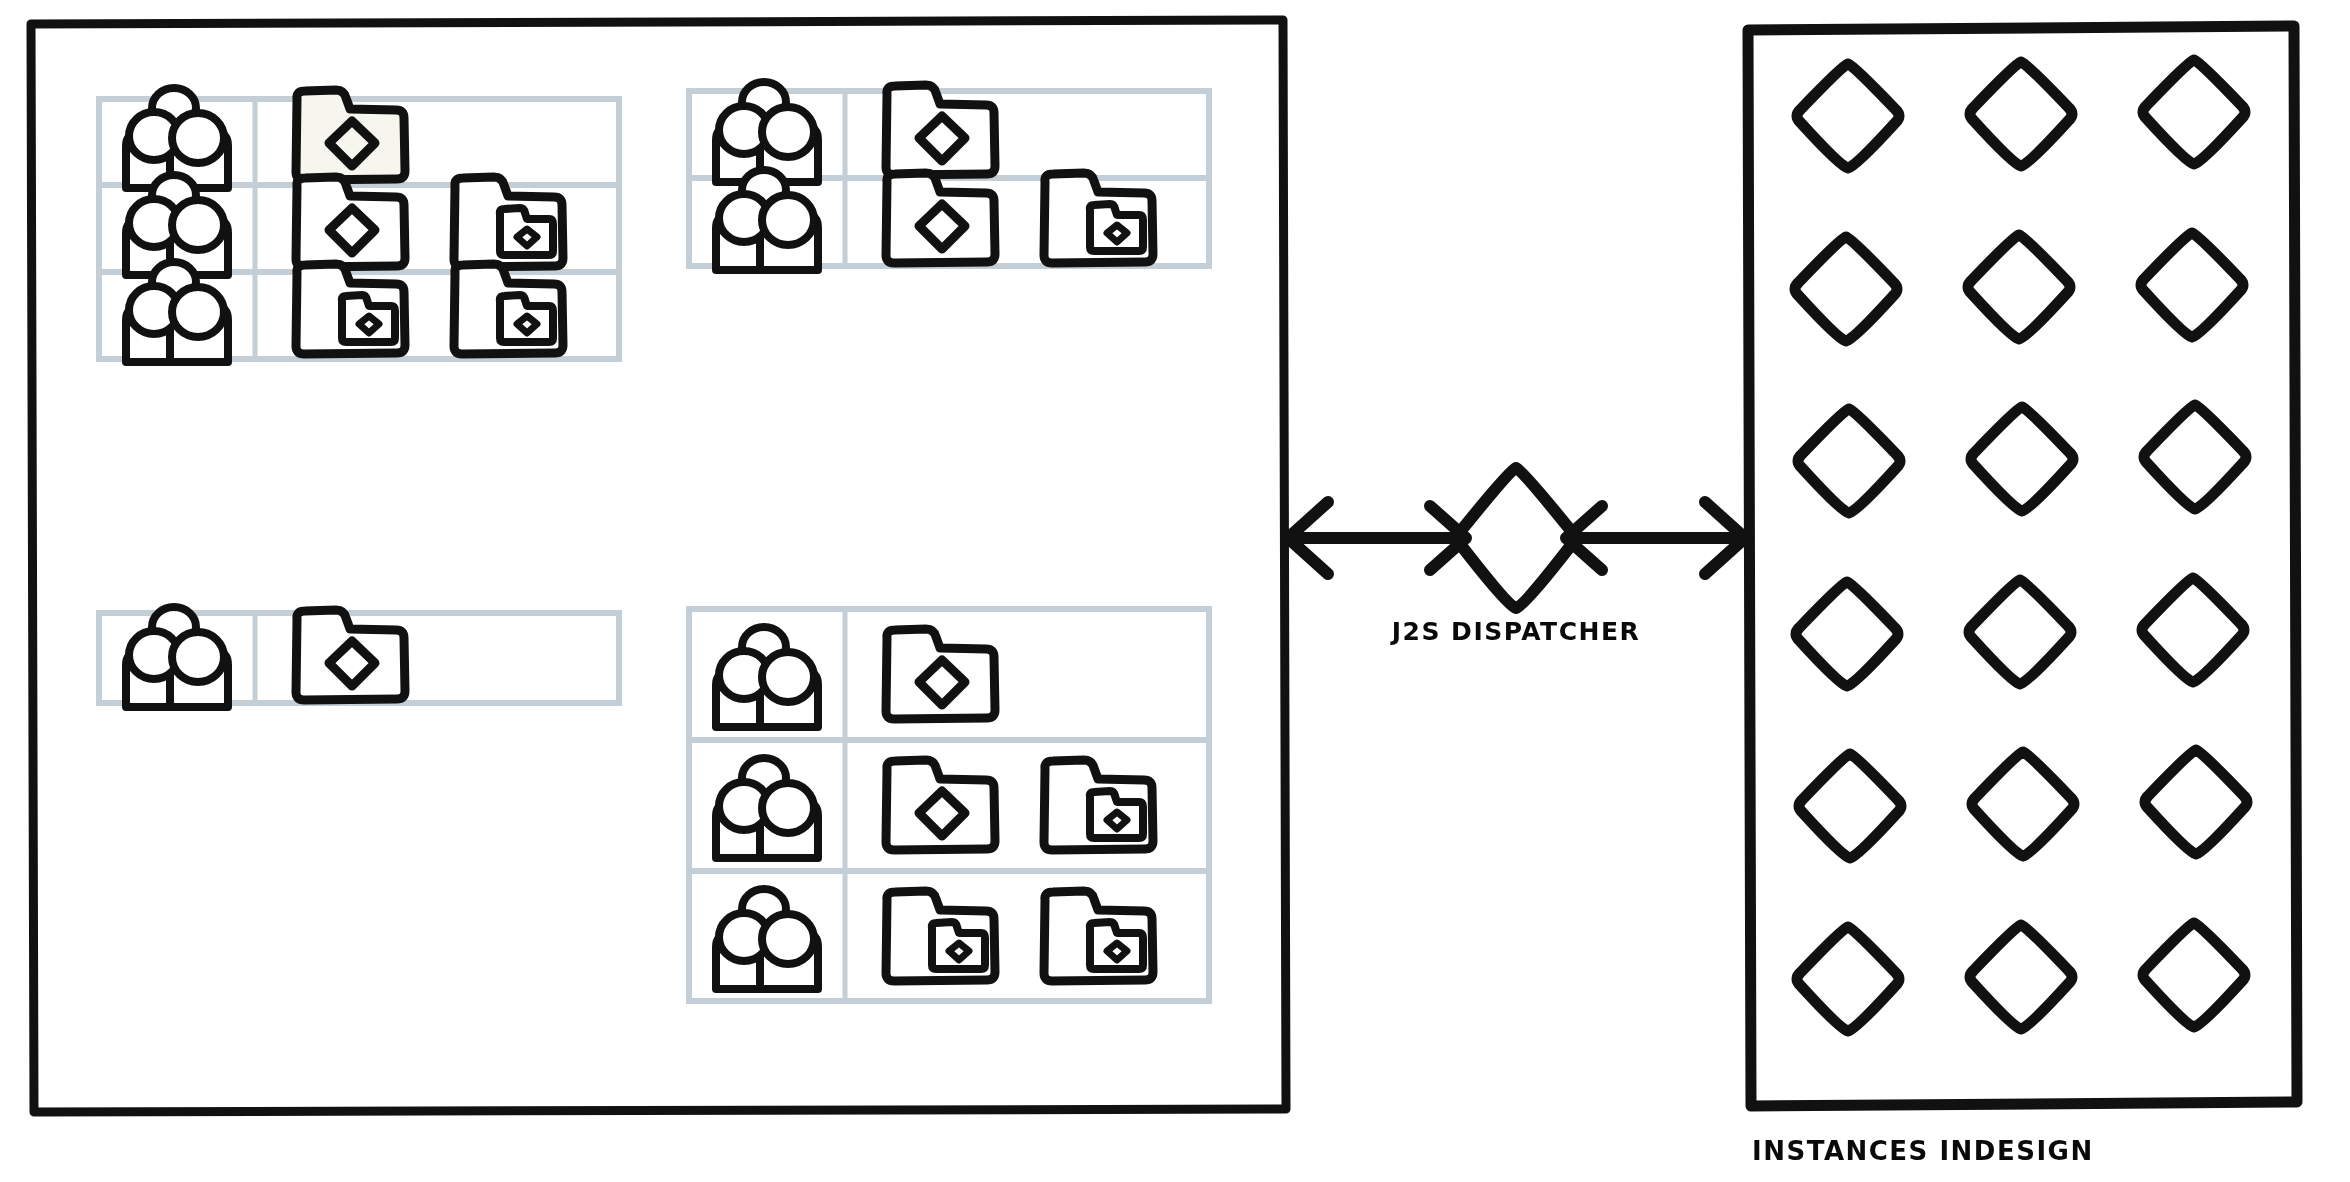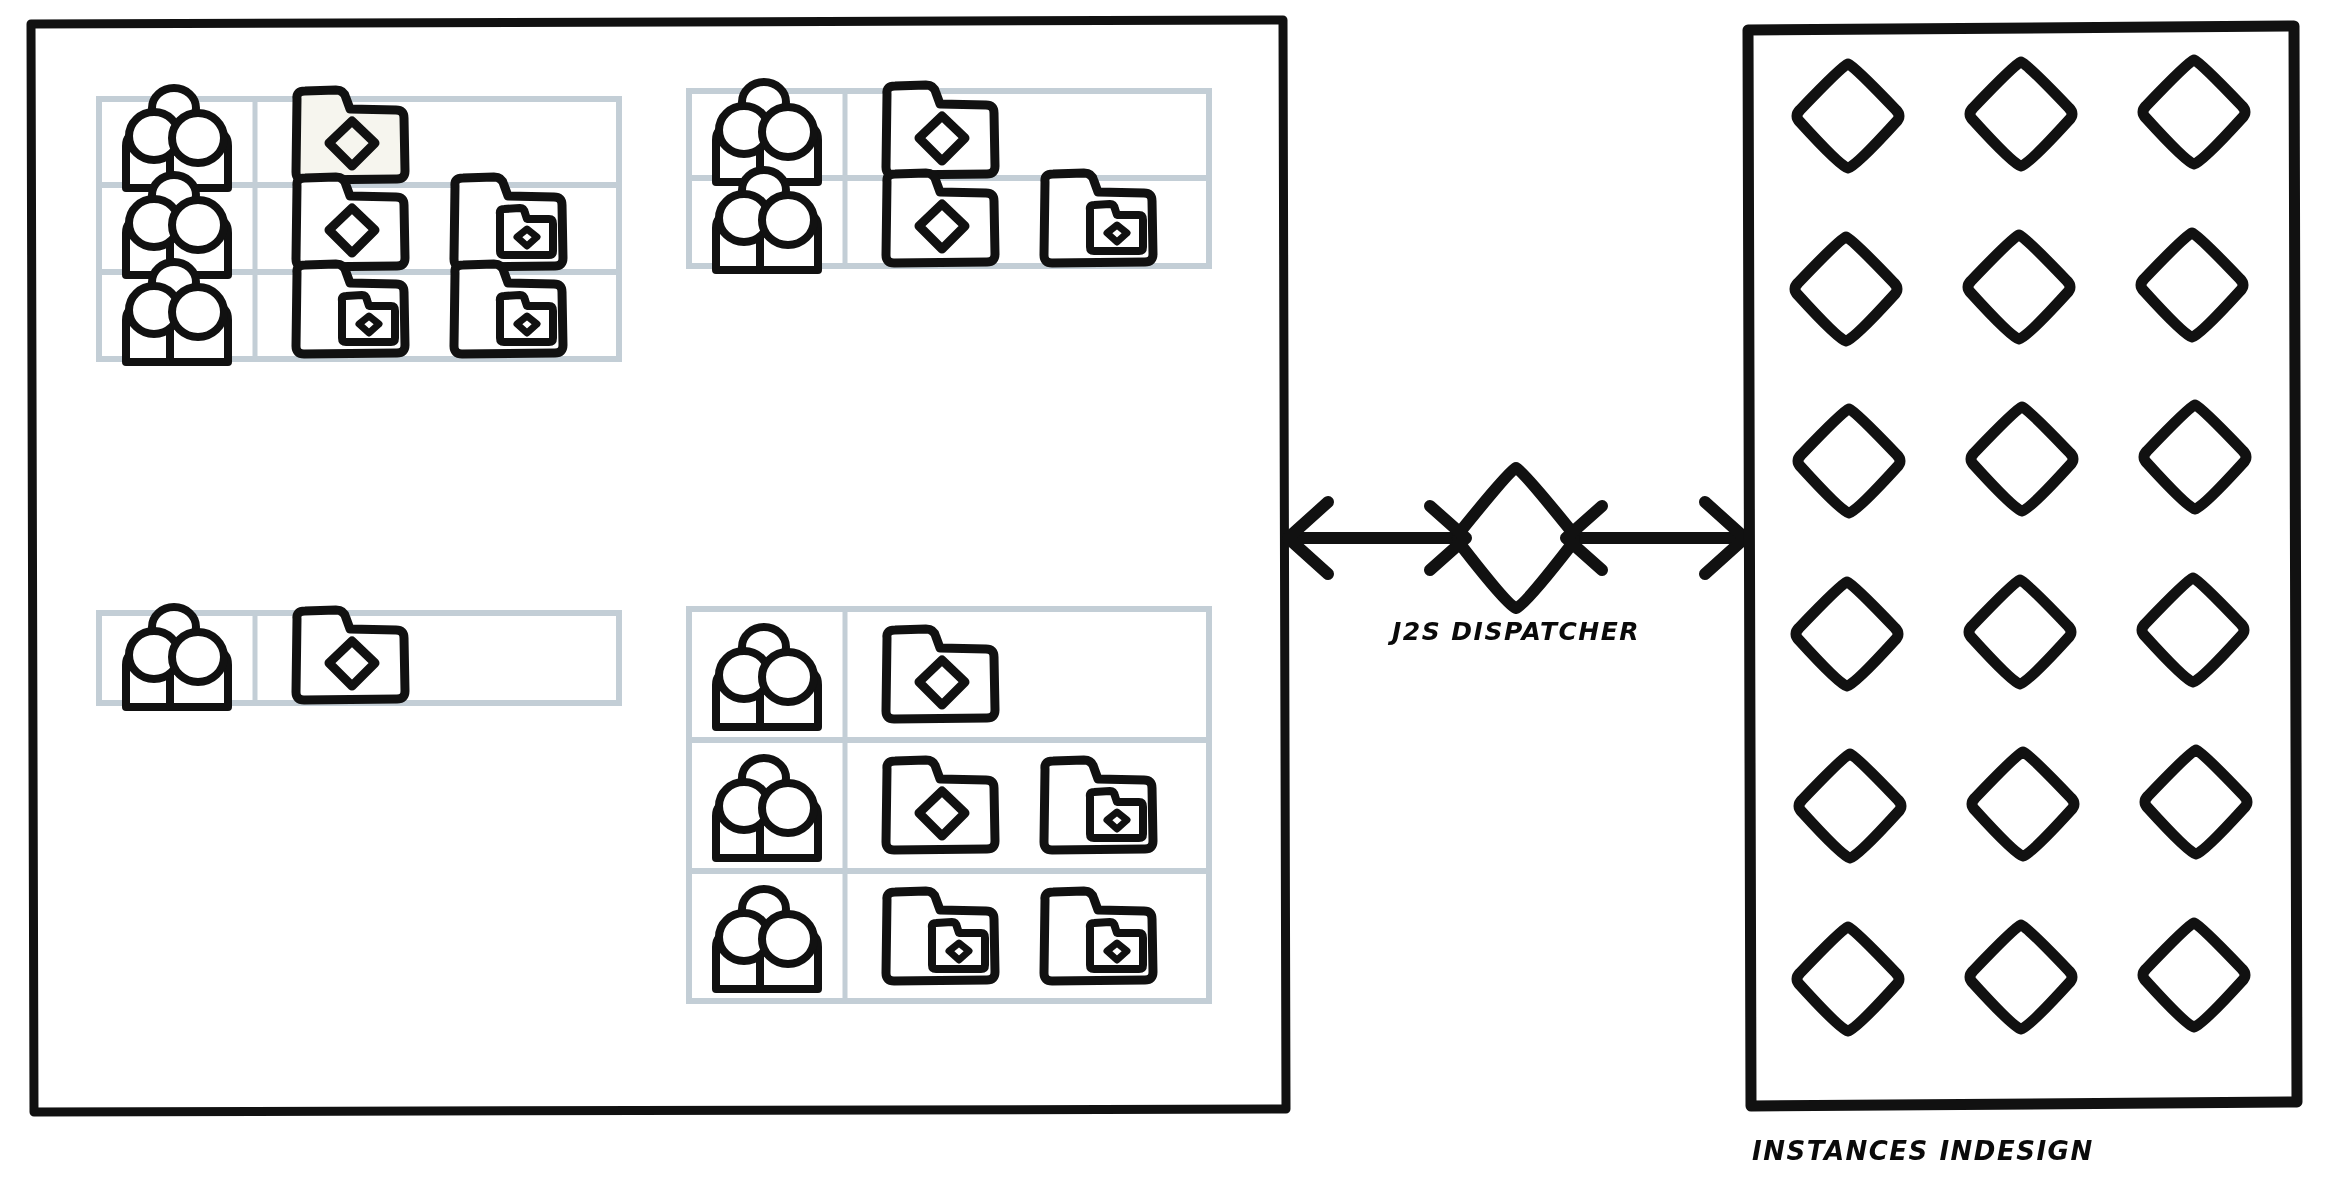--- a/index.html
+++ b/index.html
@@ -10,21 +10,20 @@
   }
   body {
     font-family: "DejaVu Sans", sans-serif;
   }
   #stage {
     position: relative;
     width: 2350px;
     height: 1182px;
     background: #ffffff;
     overflow: hidden;
-    font-style: italic;
   }
   #sketch {
     position: absolute;
     top: 0;
     left: 0;
     width: 2350px;
     height: 1182px;
   }
   .hand-label {
     font-family: "DejaVu Sans", sans-serif;

